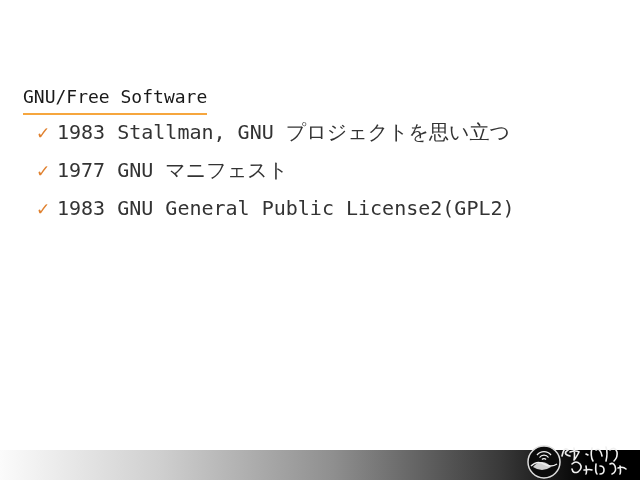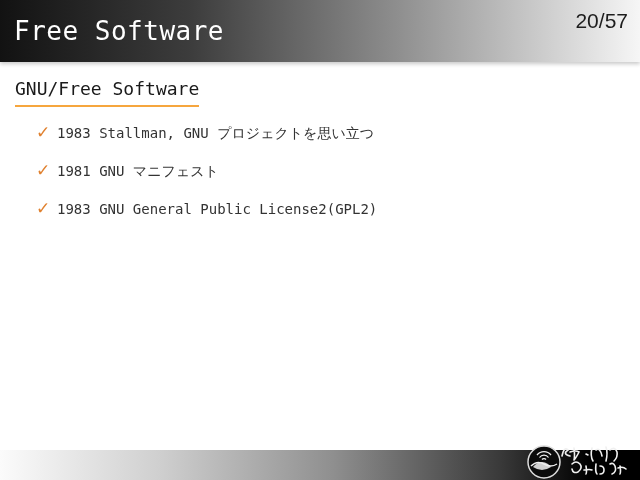--- a/index.html
+++ b/index.html
@@ -18,68 +18,64 @@
     color:var(--title-color,#ffffff);font-size:26px;padding-left:14px;
     letter-spacing:0.5px;
   }
   .page{
     position:absolute;top:9px;right:12px;
     font-family:"Liberation Sans","DejaVu Sans",sans-serif;
     font-size:21px;color:var(--page-color,#1d1d1d);
   }
   
   .heading{
-    position:absolute;top:78px;left:15px;margin:0;
+    position:absolute;top:78px;left:15px;margin:8px;
     font-size:18px;font-weight:normal;color:var(--heading-color,#1a1a1a);
     border-bottom:2px solid var(--underline-color,#f6a63e);
     padding-bottom:6px;
   }
   
   .bullets{
     position:absolute;top:121px;left:36px;margin:0;padding:0;list-style:none;
   }
   .bullet{
     display:flex;align-items:baseline;margin-bottom:15px;line-height:22px;
   }
   .check{
     color:var(--check-color,#e0812f);font-size:17px;width:21px;flex:0 0 21px;
     font-family:"DejaVu Sans","Liberation Sans",sans-serif;
   }
   .btext{
-    color:var(--bullet-color,#333333);font-size:14px;white-space:pre;
+    color:var(--bullet-color,#333333);font-size:20px;white-space:pre;
     font-family:"DejaVu Sans Mono","Liberation Sans",sans-serif;
   }
   
   .bottombar{
     position:absolute;left:0;bottom:0;width:640px;height:30px;
     background:linear-gradient(to right,var(--fg-left,#fbfbfb) 0%,#cfcfcf 25%,#8f8f8f 52%,#3a3a3a 78%,var(--fg-right,#000000) 92%);
   }
   .emblem{position:absolute;left:524px;top:442px;width:40px;height:40px;}
   .signature{position:absolute;left:558px;top:442px;width:82px;height:36px;}
 </style>
 </head>
 <body>
 
 <div class="slide">
 
-  <header class="topbar">
-    <div class="title">Free Software</div>
-    <div class="page">20/57</div>
-  </header>
 
   <h2 class="heading">GNU/Free Software</h2>
 
   <ul class="bullets">
     <li class="bullet">
       <span class="check">✓</span>
       <span class="btext">1983 Stallman, GNU プロジェクトを思い立つ</span>
     </li>
     <li class="bullet">
       <span class="check">✓</span>
-      <span class="btext">1981 GNU マニフェスト</span>
+      <span class="btext">1977 GNU マニフェスト</span>
     </li>
     <li class="bullet">
       <span class="check">✓</span>
       <span class="btext">1983 GNU General Public License2(GPL2)</span>
     </li>
   </ul>
 
   <footer class="bottombar"></footer>
 
   <div class="emblem">

